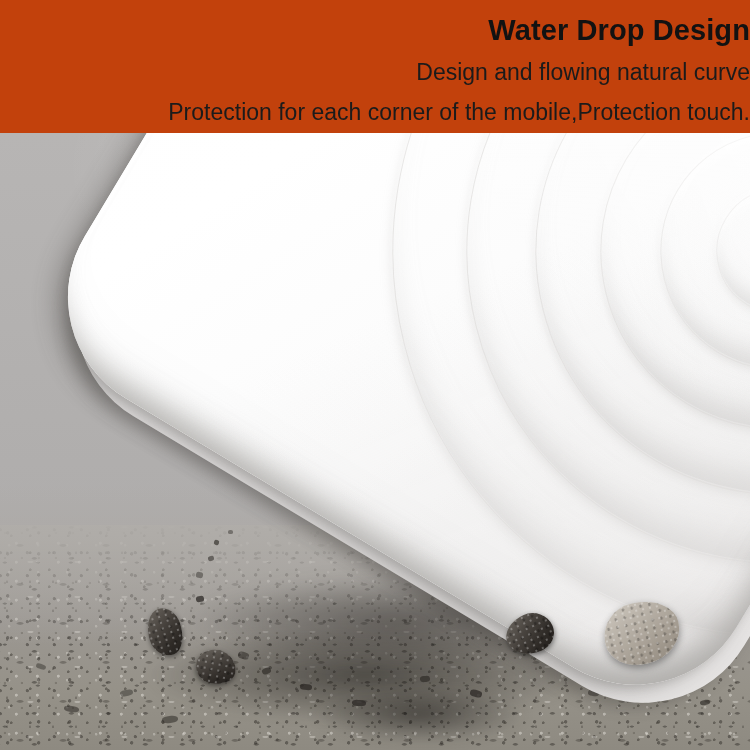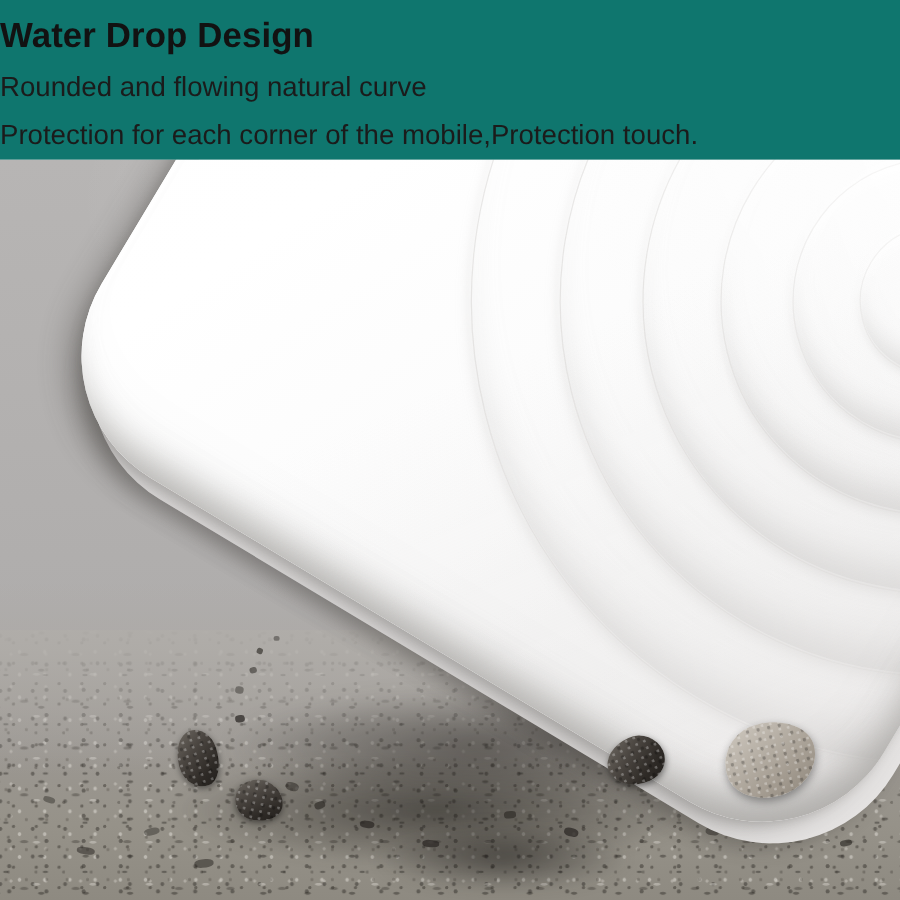--- a/index.html
+++ b/index.html
@@ -11,22 +11,22 @@
   #stage{
     position:relative;
     width:750px;height:750px;
     overflow:hidden;
     background:#ffffff;
   }
 
   
   .text-band{
     position:absolute;left:0;top:0;width:750px;height:133px;
-    background:#0f766e;z-index:40;
-    text-align:left;
+    background:#c2410c;z-index:40;
+    text-align:right;
   }
   .title{
     position:absolute;left:0;top:12px;width:750px;
     font-size:29px;font-weight:bold;color:#121212;
     letter-spacing:.1px;line-height:36px;
   }
   .sub1{
     position:absolute;left:0;top:57px;width:750px;
     font-size:23px;font-weight:400;color:#1b1b1b;
     line-height:30px;
@@ -307,17 +307,17 @@
         </div>
         <div class="pebble pebble-grey" style="left: 604px; top: 469px; width: 76px; height: 62px; border-radius: 46% 54% 52% 48% / 54% 46% 56% 44%; transform: rotate(-12deg);">
           <div class="pebble-speck"></div>
         </div>
       </div>
 
   </div>
 
   <div class="text-band">
     <div class="title">Water Drop Design</div>
-    <div class="sub1">Rounded and flowing natural curve</div>
+    <div class="sub1">Design and flowing natural curve</div>
     <div class="sub2">Protection for each corner of the mobile,Protection touch.</div>
   </div>
 
 </div>
 
 </body></html>

